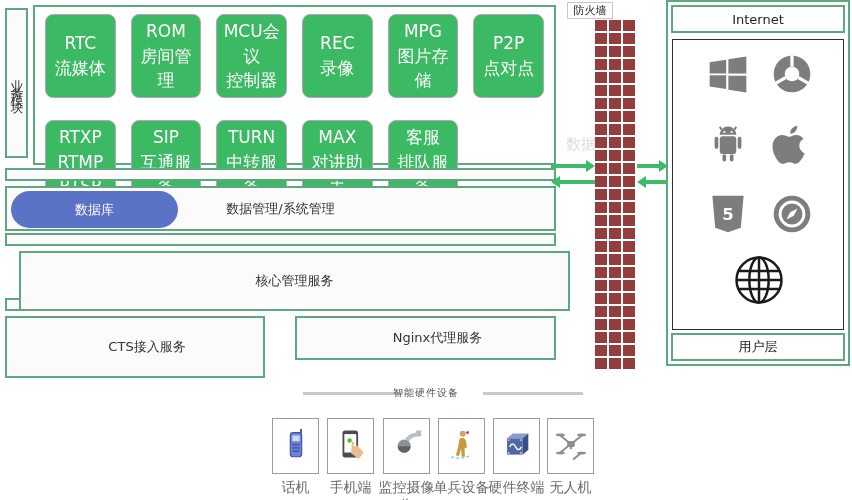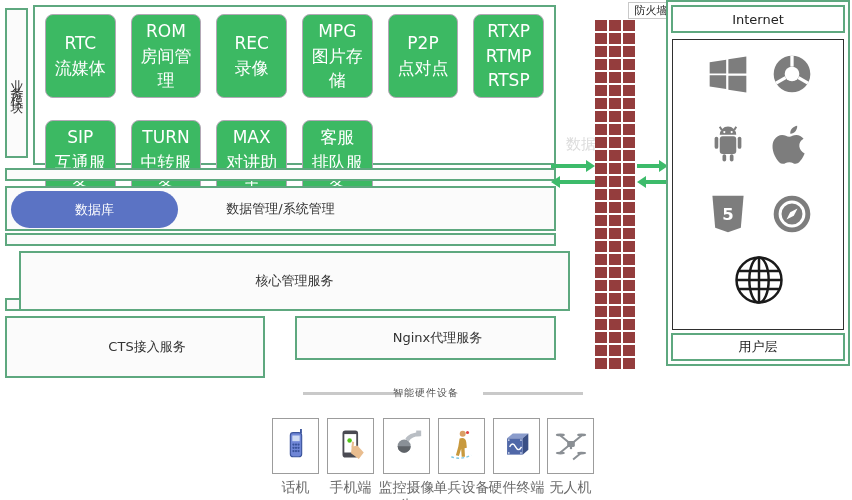--- a/index.html
+++ b/index.html
@@ -19,21 +19,21 @@
         line-height:1.45;text-align:center;white-space:pre-line;display:flex;align-items:center;
         justify-content:center;padding:4px 5px;box-sizing:border-box;}
   .r1{min-height:52px}.r2{min-height:62px}
   
   .bar{left:5px;width:551px;height:13px;}
   .row{font-size:13px;padding-left:24px;}
   .pill{position:absolute;left:4px;top:3px;width:167px;height:37px;border-radius:19px;background:#5b73c4;
         color:#fff;font-size:13px;display:flex;align-items:center;justify-content:center;}
   .rowlabel{position:absolute;inset:0;display:flex;align-items:center;justify-content:center;}
   
-  .fw-title{left:628px;top:2px;width:46px;height:17px;background:#fff;border:1px solid #c9c9c9;
+  .fw-title{left:567px;top:2px;width:46px;height:17px;background:#fff;border:1px solid #c9c9c9;
             font-size:11px;display:flex;align-items:center;justify-content:center;color:#222;}
   .fw-wall{left:595px;top:20px;width:42px;height:349px;background-color:#fff;
      background-image:
        repeating-linear-gradient(to bottom,rgba(255,255,255,0) 0 11px,#fff 11px 13px),
        repeating-linear-gradient(to right,#943d3d 0 12px,#fff 12px 14px);}
   .faint{left:566px;top:135px;font-size:15px;color:#dcdcdc;}
   
   .arrow{position:absolute;height:12px;}
   .arrow .sh{position:absolute;top:4px;height:4px;background:#3dbb6b;}
   .arrow.right .sh{left:0;right:8px;}
@@ -62,20 +62,22 @@
 <div id="canvas">
 
   <div class="abs gborder vside">业务模块</div>
 
   <div class="abs gborder bizbox">
     <div class="mods">
       <div class="gbox r1">RTC
 流媒体</div>
       <div class="gbox r1">ROM
 房间管理</div>
+      <div class="gbox r1">MCU会议
+控制器</div>
       <div class="gbox r1">REC
 录像</div>
       <div class="gbox r1">MPG
 图片存储</div>
       <div class="gbox r2">P2P
 点对点</div>
       <div class="gbox r2">RTXP
 RTMP
 RTSP</div>
       <div class="gbox r2">SIP

